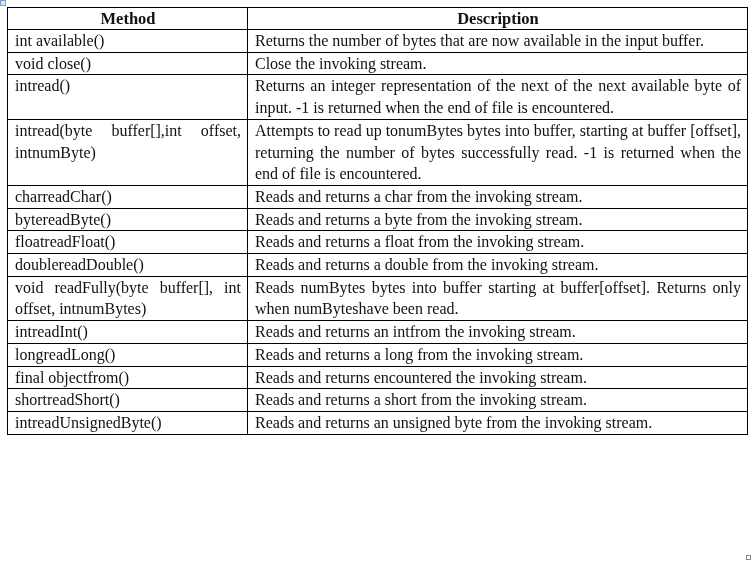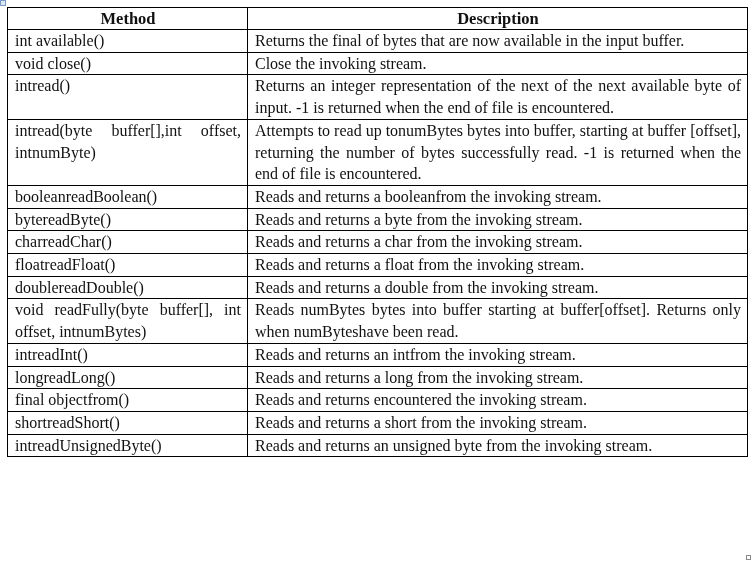--- a/index.html
+++ b/index.html
@@ -74,45 +74,41 @@
   </colgroup>
   <thead>
     <tr>
       <th>Method</th>
       <th>Description</th>
     </tr>
   </thead>
   <tbody>
     <tr>
       <td>int available()</td>
-      <td>Returns the final of bytes that are now available in the input buffer.</td>
+      <td>Returns the number of bytes that are now available in the input buffer.</td>
     </tr>
     <tr>
       <td>void close()</td>
       <td>Close the invoking stream.</td>
     </tr>
     <tr>
       <td>intread()</td>
       <td class="justify">Returns an integer representation of the next of the next available byte of input. -1 is returned when the end of file is encountered.</td>
     </tr>
     <tr>
       <td class="justify">intread(byte buffer[],int offset, intnumByte)</td>
       <td class="justify">Attempts to read up tonumBytes bytes into buffer, starting at buffer [offset], returning the number of bytes successfully read. -1 is returned when the end of file is encountered.</td>
     </tr>
     <tr>
-      <td>booleanreadBoolean()</td>
-      <td>Reads and returns a booleanfrom the invoking stream.</td>
+      <td>charreadChar()</td>
+      <td>Reads and returns a char from the invoking stream.</td>
     </tr>
     <tr>
       <td>bytereadByte()</td>
       <td>Reads and returns a byte from the invoking stream.</td>
-    </tr>
-    <tr>
-      <td>charreadChar()</td>
-      <td>Reads and returns a char from the invoking stream.</td>
     </tr>
     <tr>
       <td>floatreadFloat()</td>
       <td>Reads and returns a float from the invoking stream.</td>
     </tr>
     <tr>
       <td>doublereadDouble()</td>
       <td>Reads and returns a double from the invoking stream.</td>
     </tr>
     <tr>

